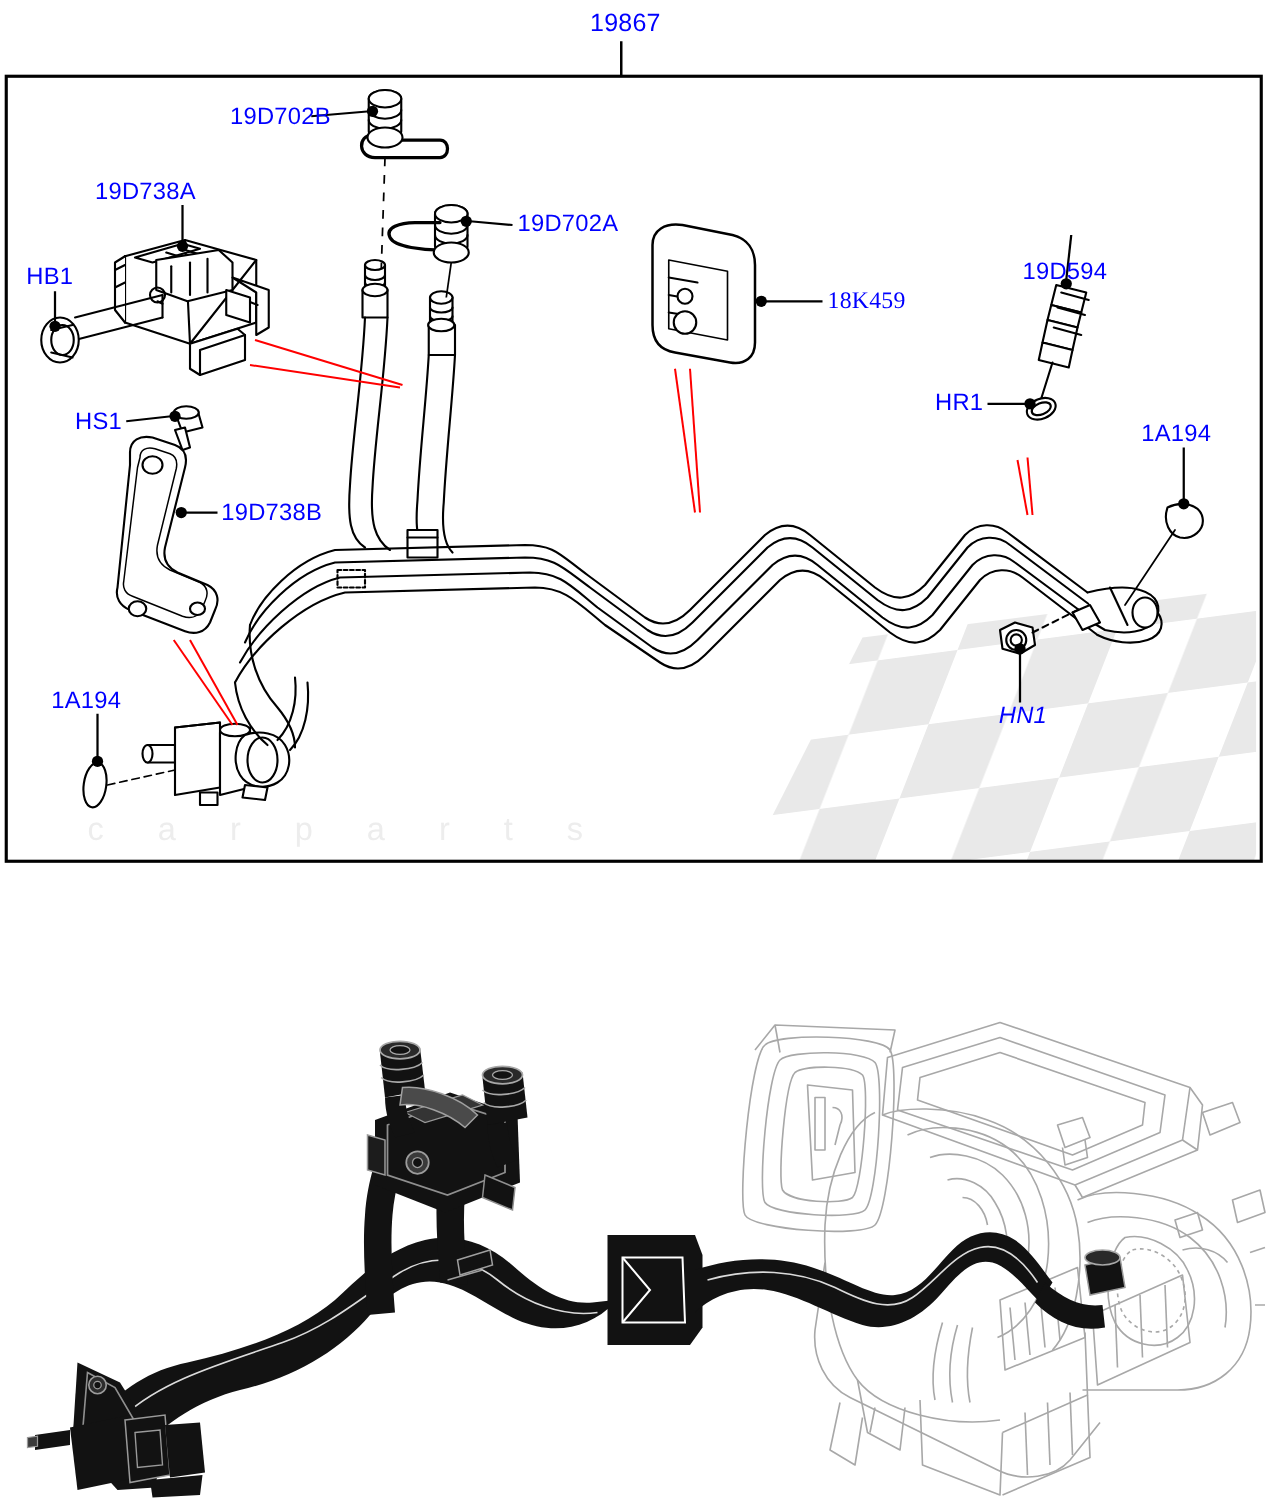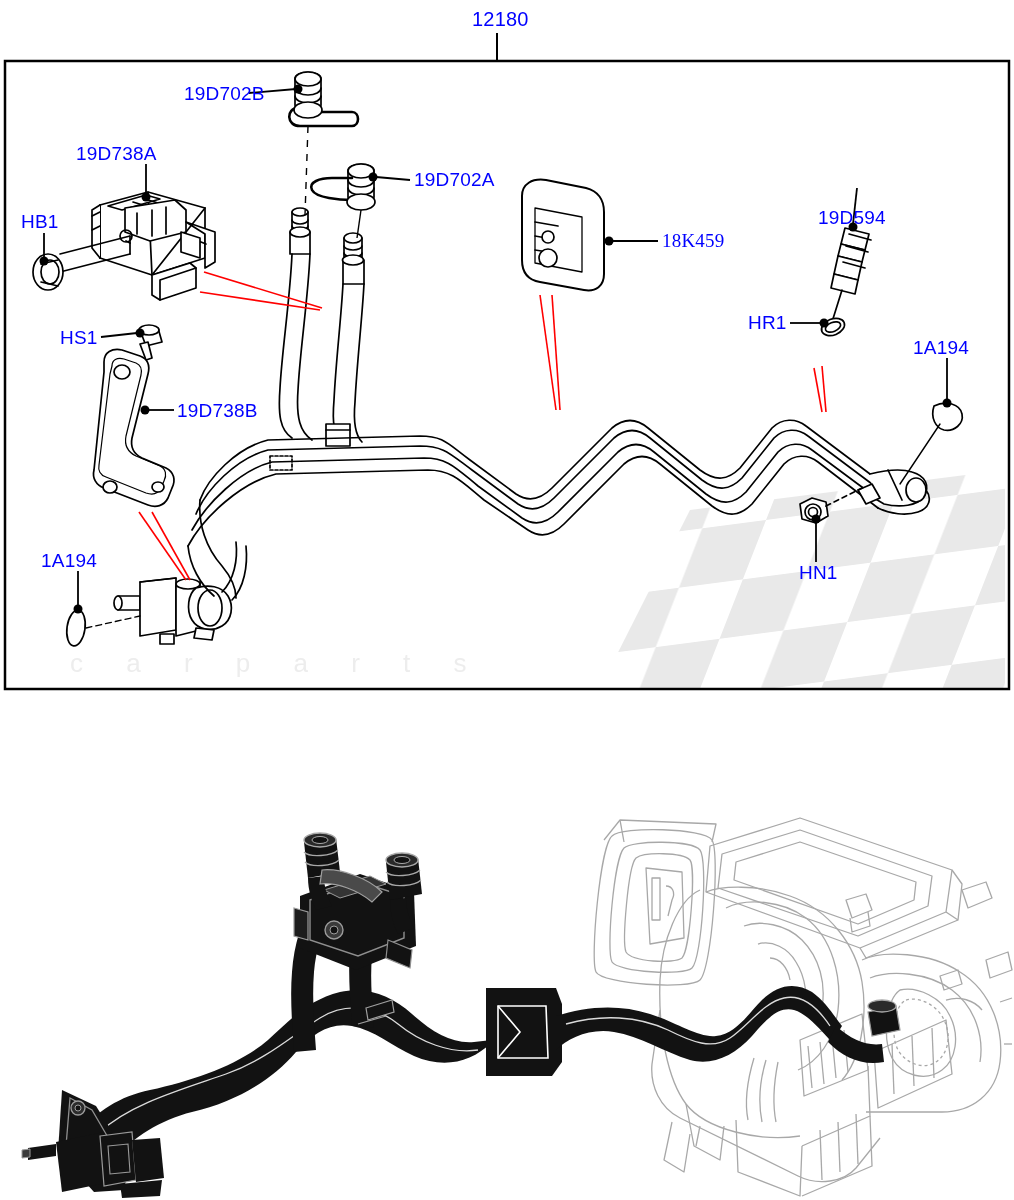--- a/index.html
+++ b/index.html
@@ -567,21 +567,21 @@
         <path d="M836 1026 C852 1040 866 1046 882 1044 L884 1062
                  C862 1066 844 1058 828 1042 Z" fill="#121212" stroke="none"></path>
         <path d="M868 1012 L896 1006 L900 1030 L872 1036 Z" fill="#121212" stroke="#9a9a9a" stroke-width="1.2"></path>
         <ellipse cx="882" cy="1006" rx="14" ry="6" fill="#2a2a2a" stroke="#a8a8a8" stroke-width="1.3"></ellipse>
       </g>
     </g>
   </svg>
 
   <div class="wm-text wm-sub">c a r  p a r t s</div>
 
-  <div class="callout" style="left:472px; top:9px; font-size:20px;">12180</div>
+  <div class="callout" style="left:472px; top:9px; font-size:20px;">19867</div>
 
   <div class="callout" style="left:184px; top:84px;">19D702B</div>
 
   <div class="callout" style="left:76px; top:144px;">19D738A</div>
 
   <div class="callout" style="left:21px; top:212px;">HB1</div>
 
   <div class="callout" style="left:414px; top:170px;">19D702A</div>
 
   <div class="callout" style="left:662px; top:231px;font-family:Liberation Serif, serif;">18K459</div>
@@ -591,15 +591,15 @@
   <div class="callout" style="left:748px; top:313px;">HR1</div>
 
   <div class="callout" style="left:913px; top:338px;">1A194</div>
 
   <div class="callout" style="left:60px; top:328px;">HS1</div>
 
   <div class="callout" style="left:177px; top:401px;">19D738B</div>
 
   <div class="callout" style="left:41px; top:551px;">1A194</div>
 
-  <div class="callout" style="left:799px; top:563px;">HN1</div>
+  <div class="callout" style="left:799px; top:563px;font-style:italic;">HN1</div>
 
 </div>
 
 </body></html>

